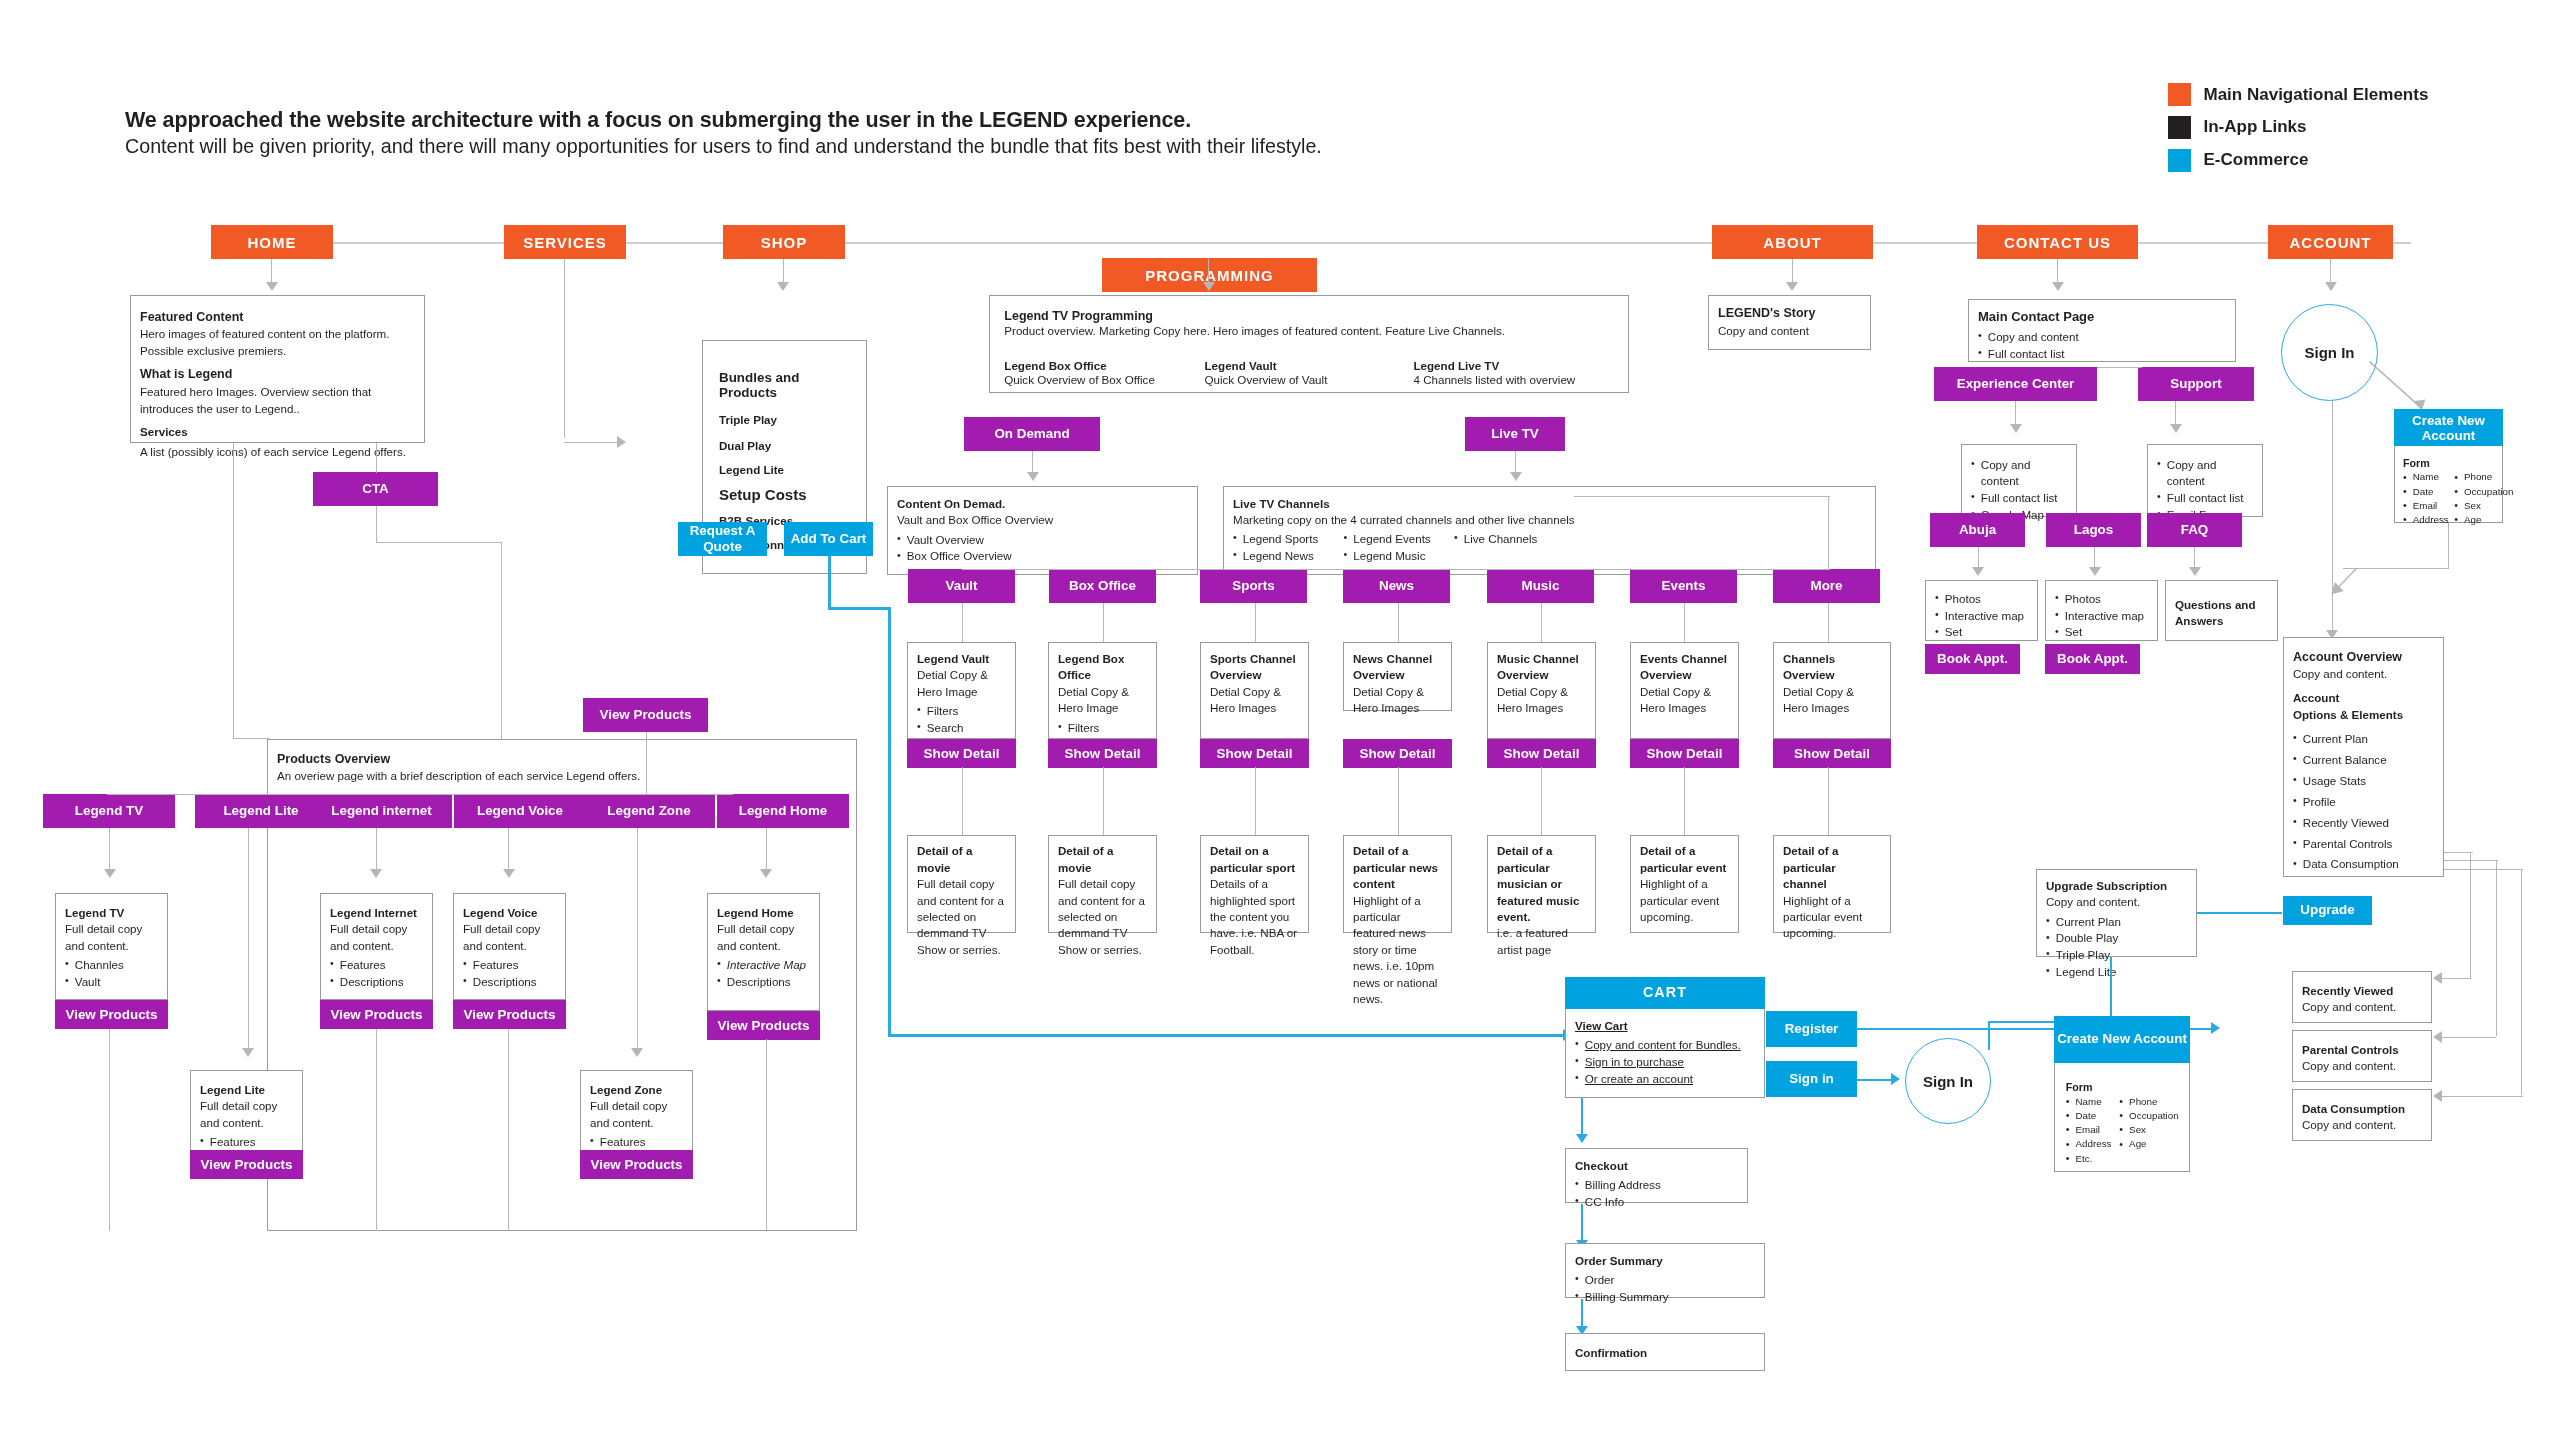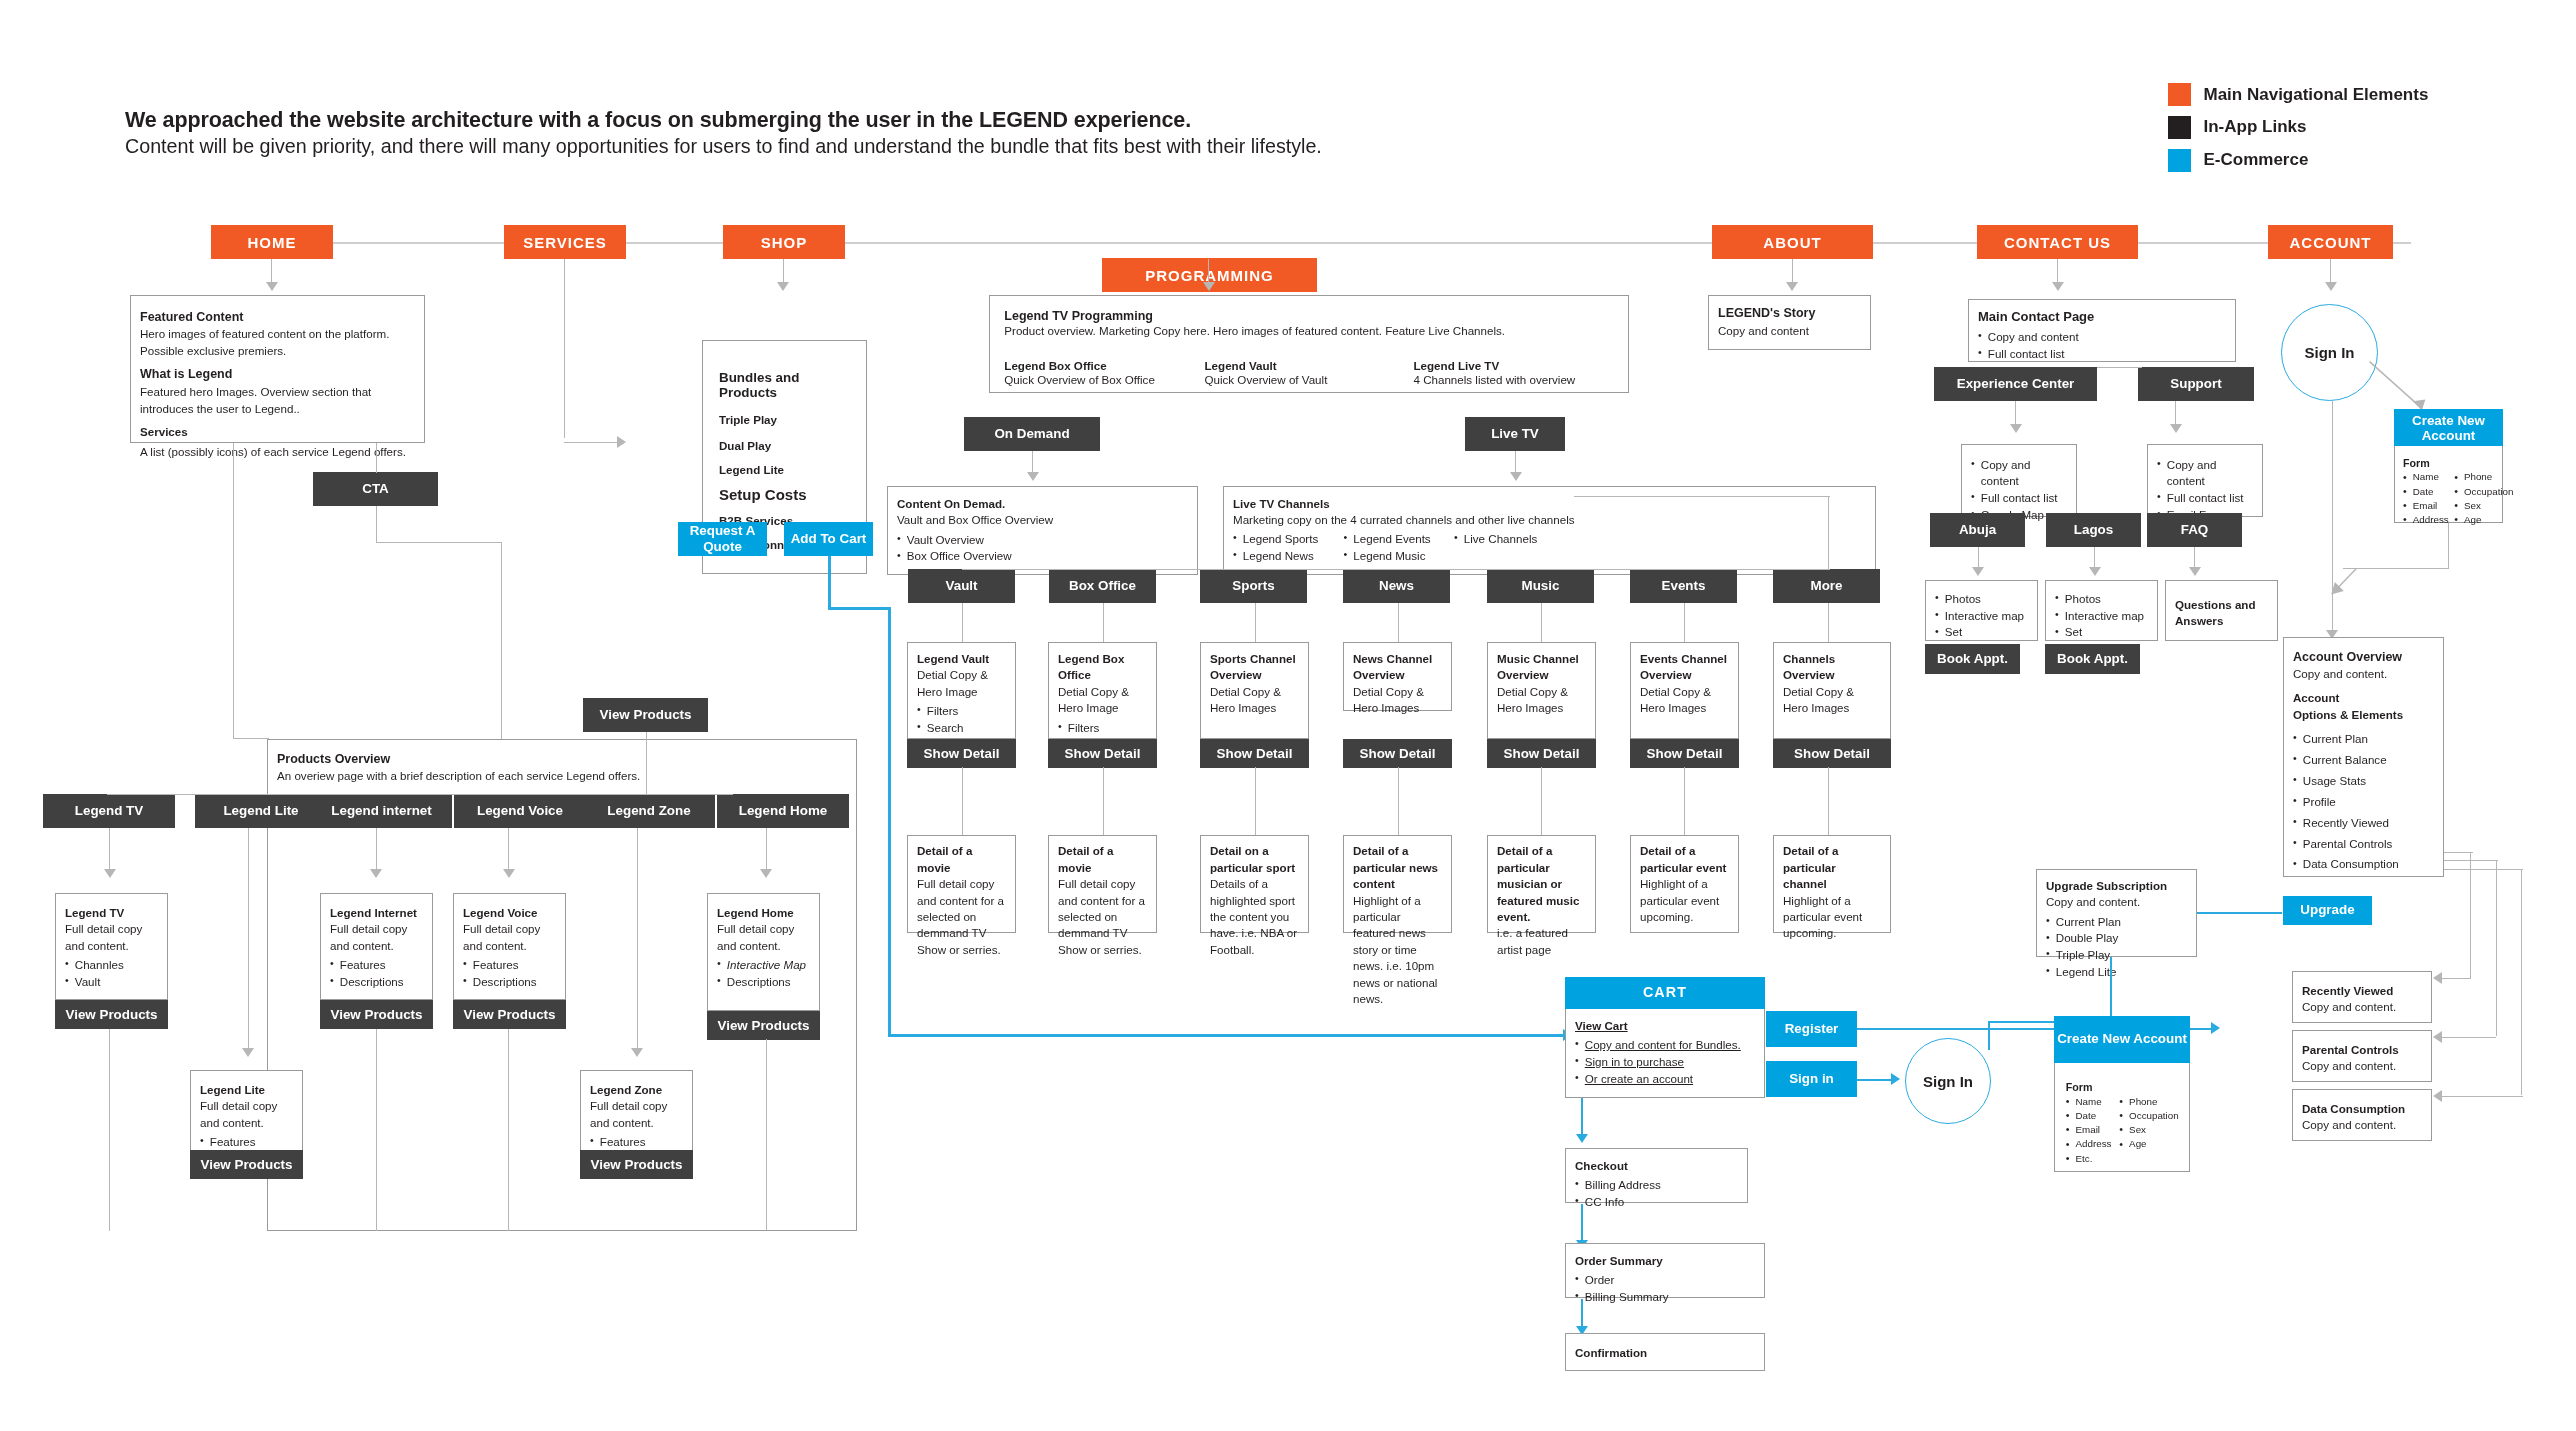--- a/index.html
+++ b/index.html
@@ -17,21 +17,21 @@
   .legend-lb{font-size:17px;font-weight:bold;}
 
   
   .nav-chip{background:#f15a25;color:#fff;font-size:15px;font-weight:bold;letter-spacing:1px;
             display:flex;align-items:center;justify-content:center;height:34px;}
   .spine{background:#cfcfcf;height:1.8px;}
 
   
   .wbox{background:#fff;border:1.3px solid #9a9a9a;}
   .wbox .ttl{font-weight:bold;display:block;}
-  .bbtn{background:#404040;color:#fff;font-size:13.4px;font-weight:bold;
+  .bbtn{background:#a21caf;color:#fff;font-size:13.4px;font-weight:bold;
         display:flex;align-items:center;justify-content:center;text-align:center;line-height:1.15;}
   .cbtn{background:#00a3e0;color:#fff;font-size:13.4px;font-weight:bold;
         display:flex;align-items:center;justify-content:center;text-align:center;line-height:1.2;}
   .circle{border:1.8px solid #29abe2;border-radius:50%;display:flex;align-items:center;
           justify-content:center;font-size:15px;font-weight:bold;background:#fff;}
 
   .bodytxt{font-size:11.6px;line-height:1.42;}
   .pad{padding:8px 9px;}
   ul.blt{list-style:none;margin:2.7px 0 0 0;padding:0;}
   ul.blt li{font-size:11.6px;line-height:1.45;position:relative;padding-left:9.8px;}

